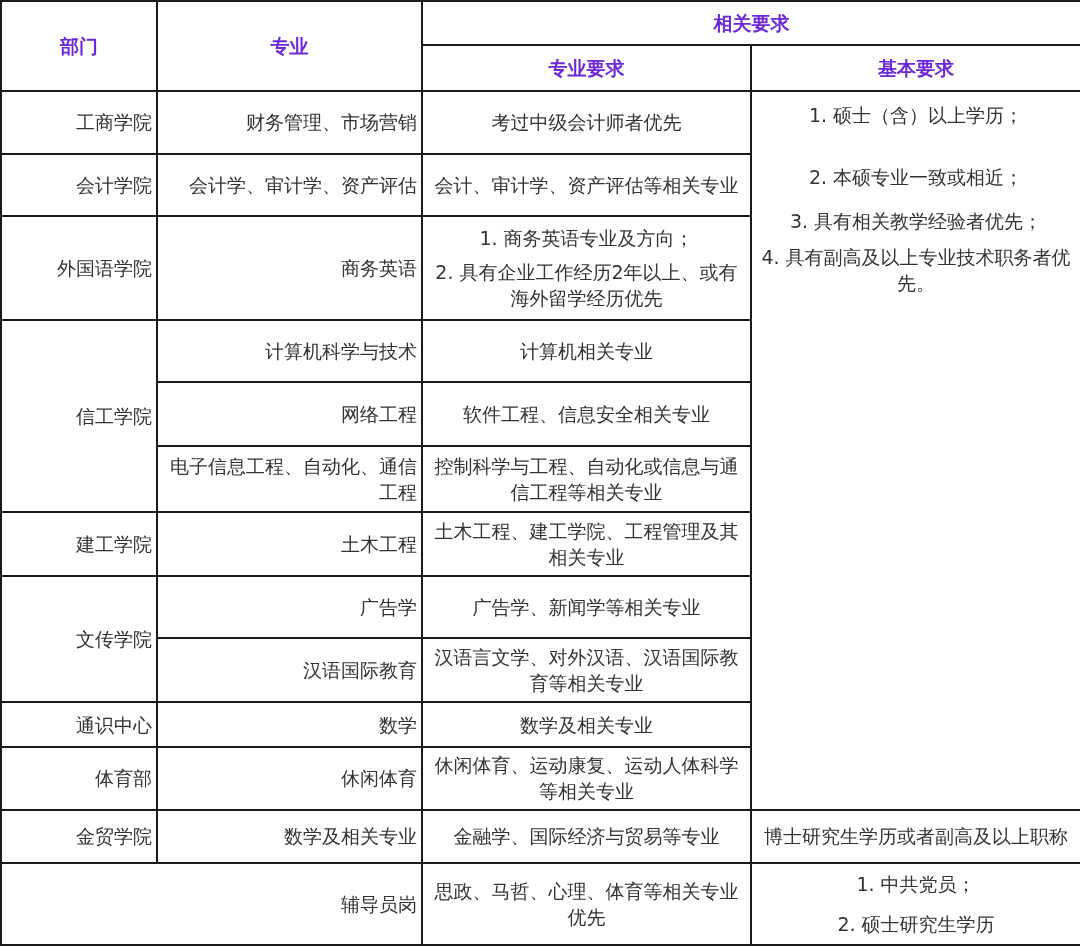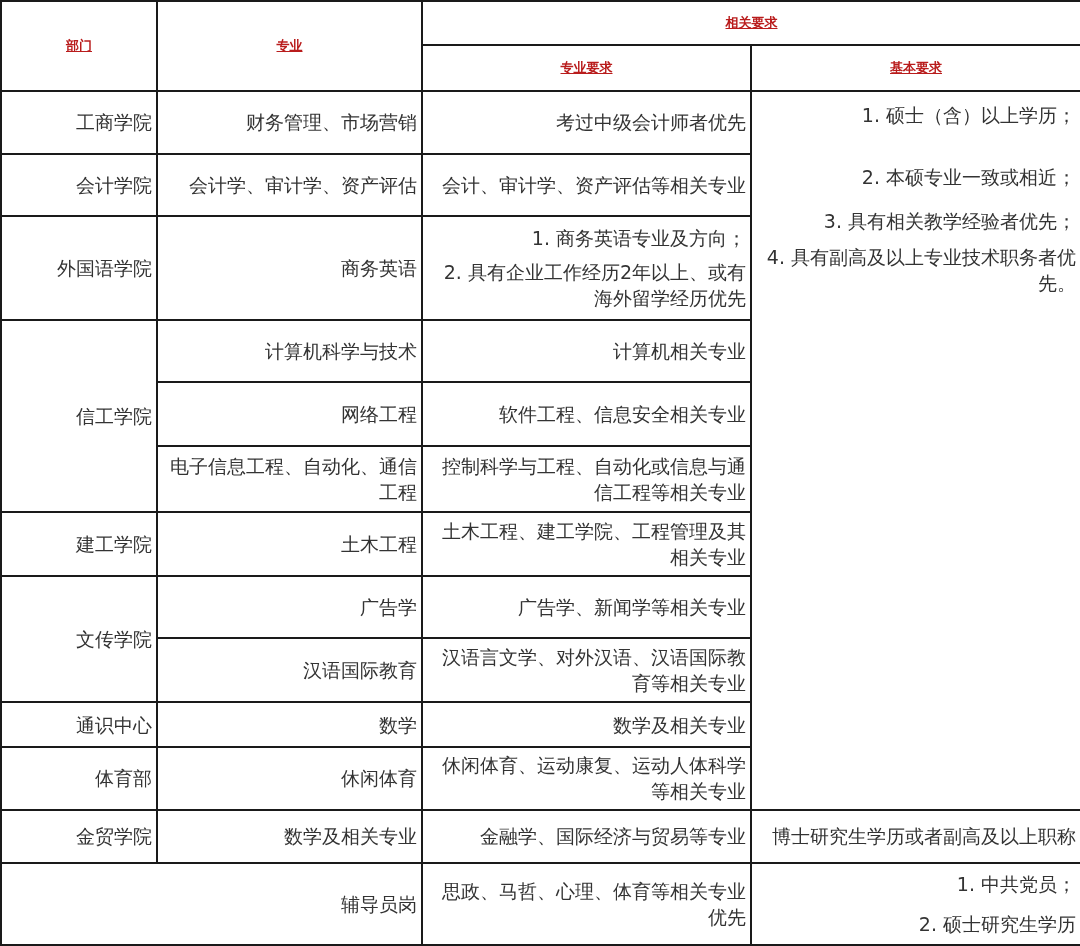--- a/index.html
+++ b/index.html
@@ -12,23 +12,23 @@
     font-family: "DejaVu Sans", "Liberation Sans", sans-serif;
     color: #333333;
     font-size: 19px;
   }
   td, th {
     border: 2px solid #1a1a1a;
     padding: 0 4px;
     vertical-align: middle;
     line-height: 26px;
   }
-  th { font-weight: bold; font-size: 13px; text-align: center; color: #b91c1c; text-decoration: underline; }
+  th { font-weight: bold; font-size: 19px; text-align: center; color: #6d28d9; }
   .c { text-align: right; }
-  .l { text-align: right; }
+  .l { text-align: center; }
   .basic { vertical-align: top; padding-top: 4px; }
   .basic div { margin: 0; }
 </style>
 </head>
 <body>
 
 <table>
   <colgroup>
     <col style="width:156px">
     <col style="width:265px">

